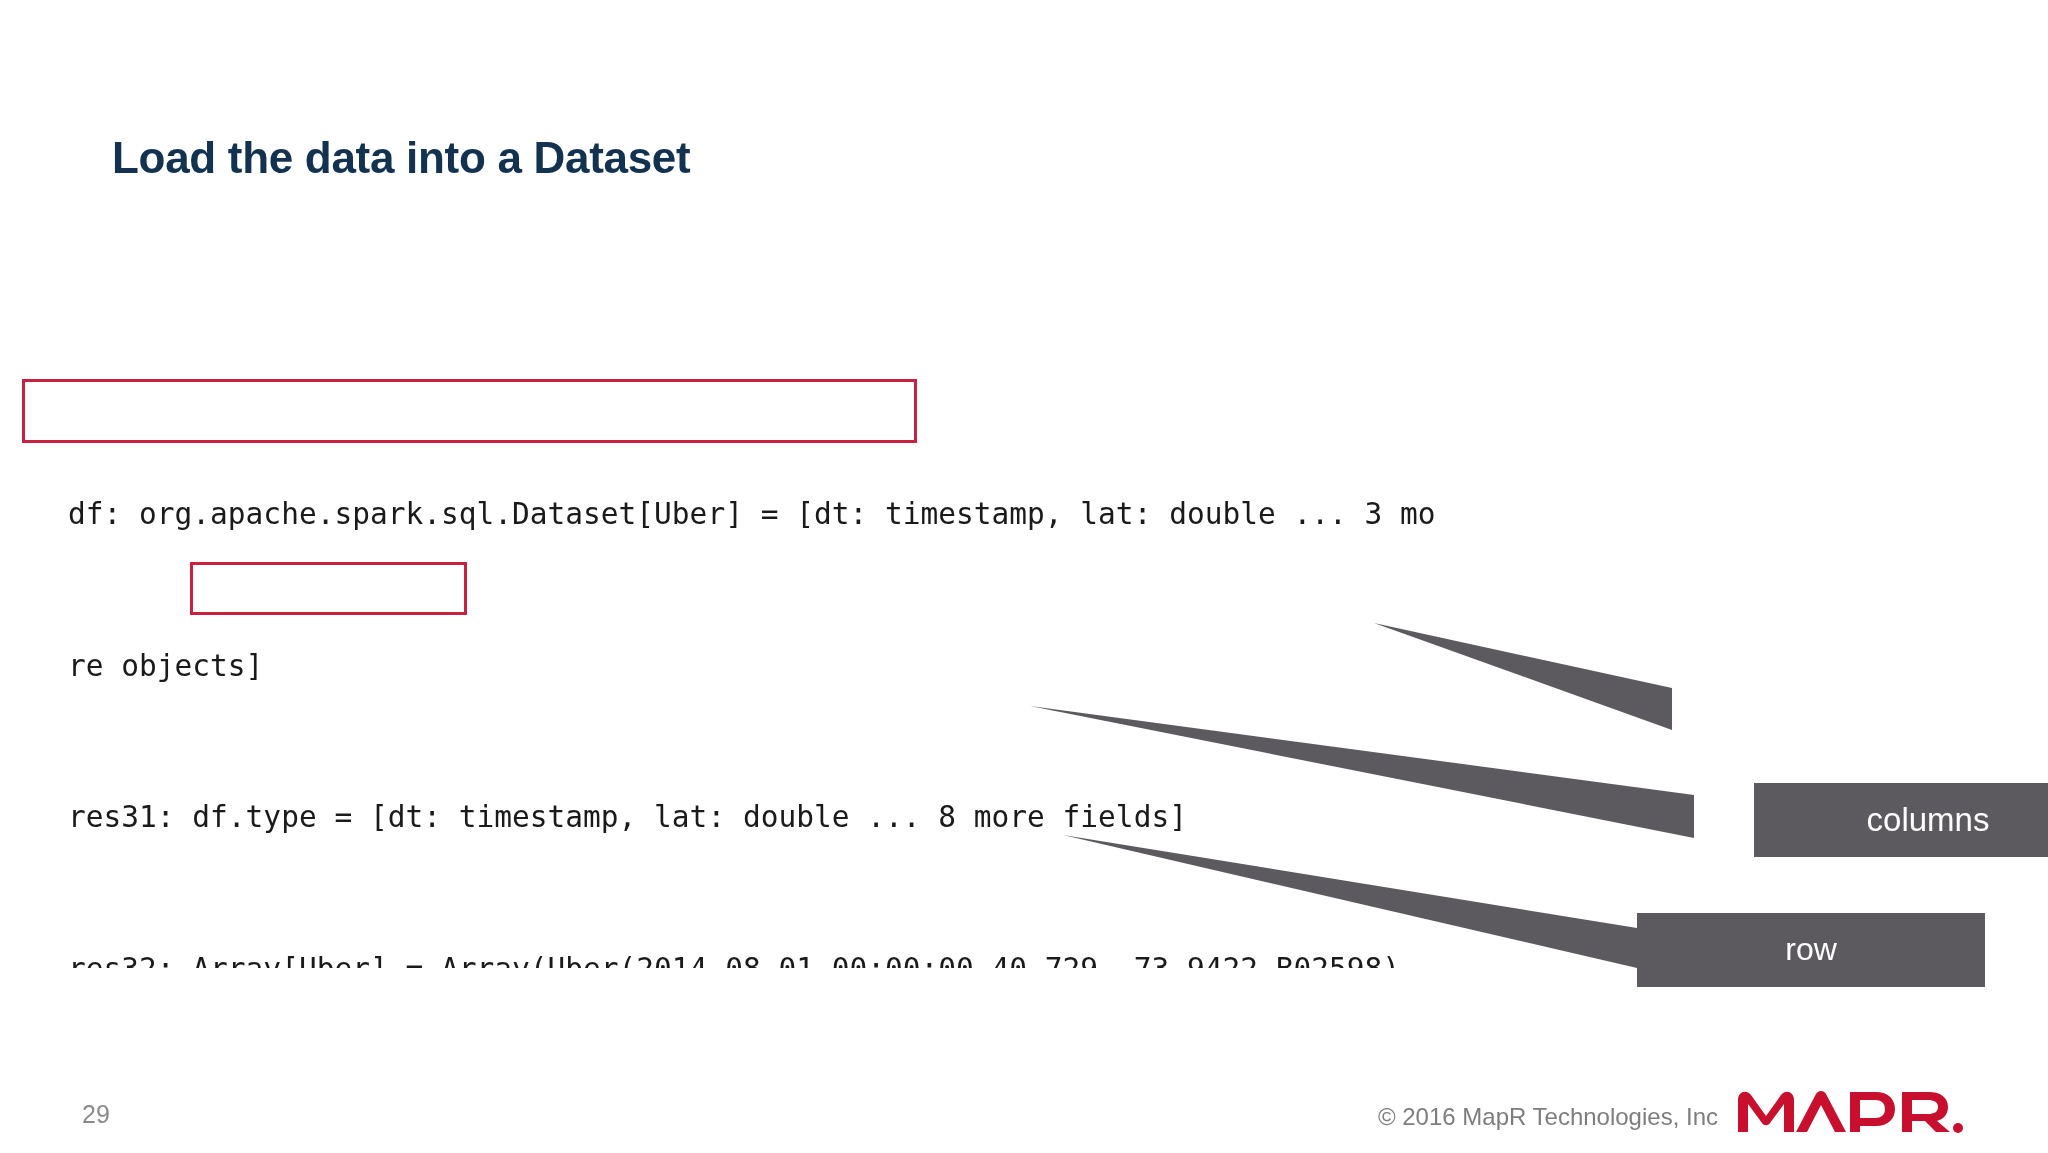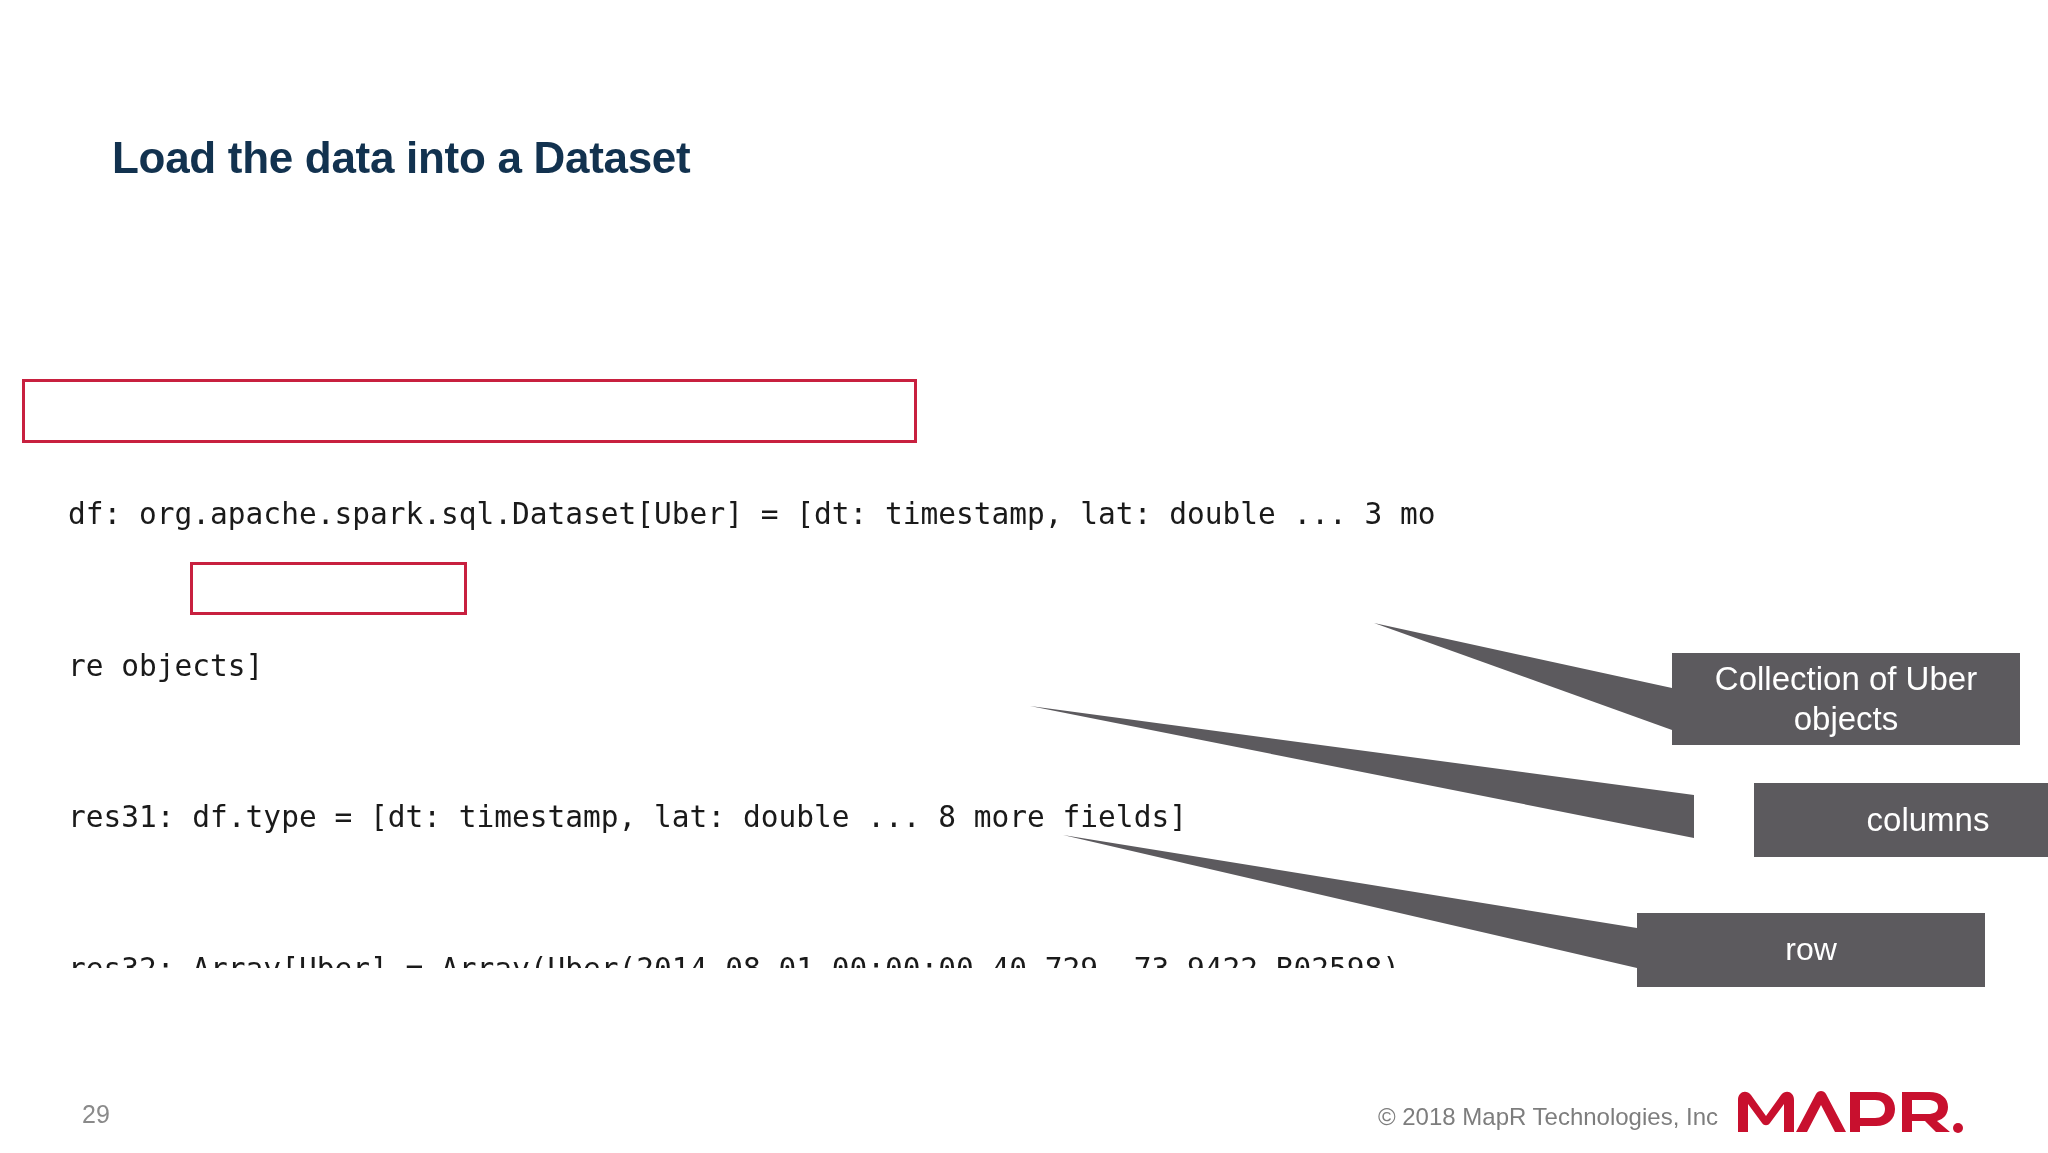--- a/index.html
+++ b/index.html
@@ -179,26 +179,25 @@
 
   <svg id="connectors" viewBox="0 0 2048 1153" xmlns="http://www.w3.org/2000/svg">
 
     <polygon fill="#5c5a5e" points="1374,623 1672,688 1672,730"></polygon>
 
     <polygon fill="#5c5a5e" points="1030,706 1694,795 1694,838"></polygon>
 
     <polygon fill="#5c5a5e" points="1063,835 1637,928 1637,968"></polygon>
   </svg>
 
-  <div class="callout" id="callout-collection">Collection of Uber objects</div>
   <div class="callout" id="callout-columns">columns</div>
   <div class="callout" id="callout-row">row</div>
 
   <div id="page-number">29</div>
-  <div id="copyright">© 2018 MapR Technologies, Inc</div>
+  <div id="copyright">© 2016 MapR Technologies, Inc</div>
 
   <svg id="mapr-logo" viewBox="0 0 250 52" xmlns="http://www.w3.org/2000/svg">
     <g fill="#c8102e">
 
       <path d="M2,46 L2,14 C2,6 10,3 15,9 L30,30 L45,9 C50,3 58,6 58,14 L58,46 L48,46 L48,18 L34,37 C32,40 28,40 26,37 L12,18 L12,46 Z"></path>
 
       <path d="M60,46 L80,8 C82,4 88,4 90,8 L110,46 L99,46 L85,19 L71,46 Z"></path>
 
       <path d="M114,46 L114,6 L140,6 C152,6 159,13 159,23 C159,33 152,40 140,40 L124,40 L124,46 Z M124,14 L124,32 L139,32 C145,32 149,29 149,23 C149,17 145,14 139,14 Z"></path>
 

